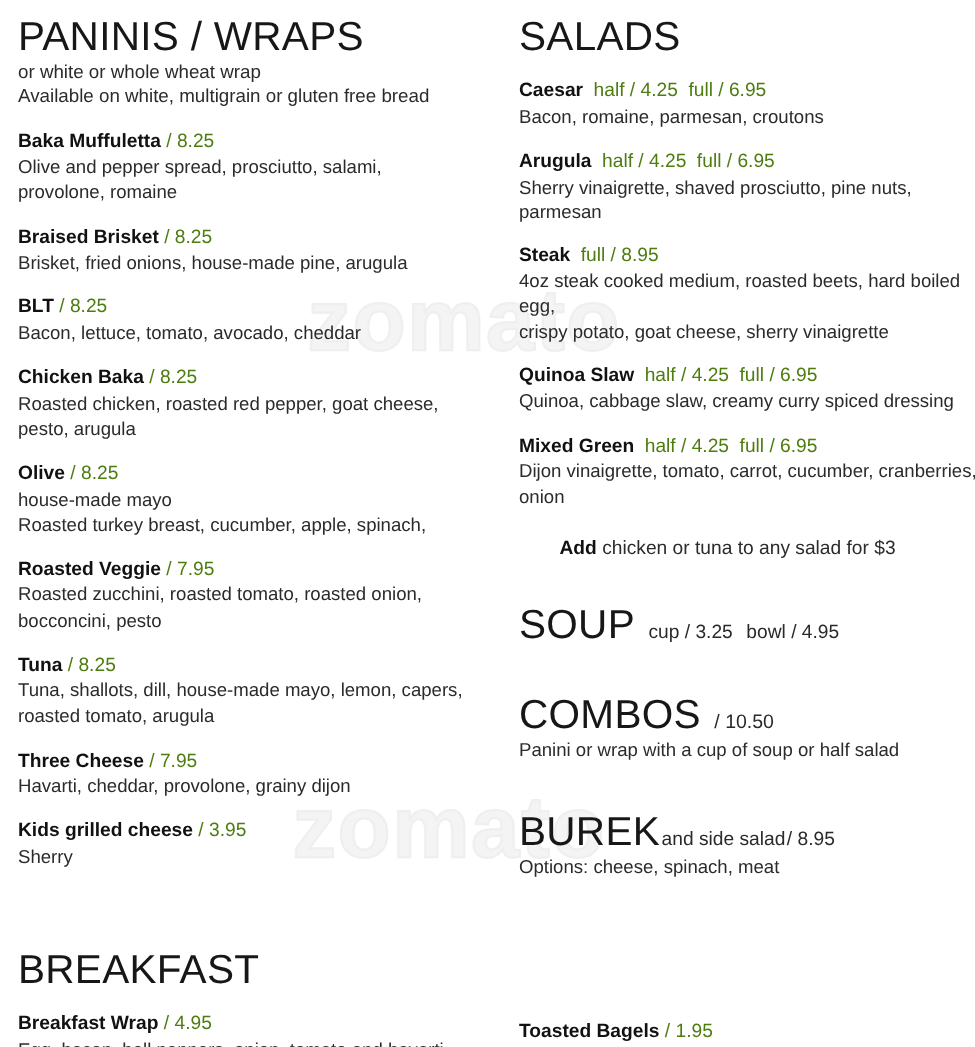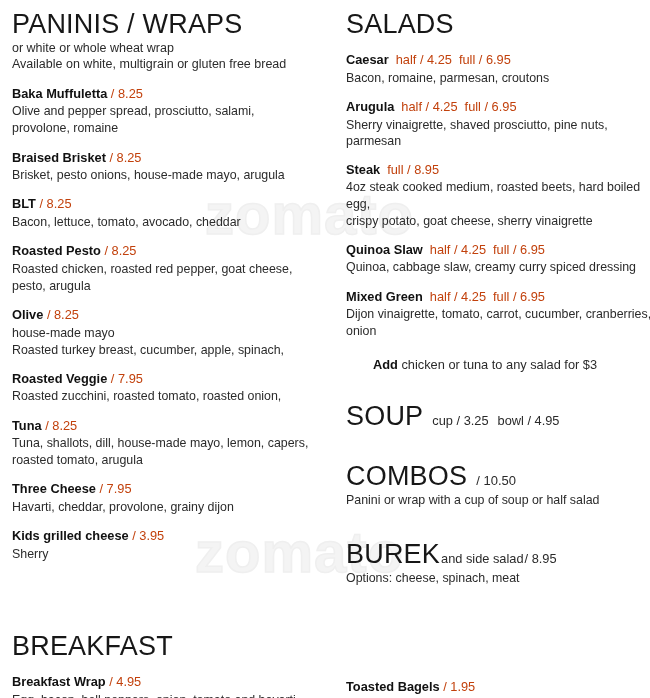--- a/index.html
+++ b/index.html
@@ -72,21 +72,21 @@
   .item-head {
     font-size: 12.8px;
     line-height: 1.3;
     color: #111;
   }
   .item-name {
     font-weight: 700;
   }
   .item-price {
     font-weight: 400;
-    color: #c2410c;
+    color: #4d7c0f;
   }
   .price-gap { display: inline-block; width: 7px; }
   .item-desc {
     font-size: 12.4px;
     line-height: 1.3;
     margin-top: 1px;
     color: #2b2b2b;
   }
 
   
@@ -141,34 +141,34 @@
         </div>
         <div class="item-desc">Olive and pepper spread, prosciutto, salami,</div>
         <div class="item-desc">provolone, romaine</div>
       </div>
 
       <div class="item">
         <div class="item-head">
           <span class="item-name">Braised Brisket</span>
           <span class="item-price">/ 8.25</span>
         </div>
-        <div class="item-desc">Brisket, pesto onions, house-made mayo, arugula</div>
+        <div class="item-desc">Brisket, fried onions, house-made pine, arugula</div>
       </div>
 
       <div class="item">
         <div class="item-head">
           <span class="item-name">BLT</span>
           <span class="item-price">/ 8.25</span>
         </div>
         <div class="item-desc">Bacon, lettuce, tomato, avocado, cheddar</div>
       </div>
 
       <div class="item">
         <div class="item-head">
-          <span class="item-name">Roasted Pesto</span>
+          <span class="item-name">Chicken Baka</span>
           <span class="item-price">/ 8.25</span>
         </div>
         <div class="item-desc">Roasted chicken, roasted red pepper, goat cheese,</div>
         <div class="item-desc">pesto, arugula</div>
       </div>
 
       <div class="item">
         <div class="item-head">
           <span class="item-name">Olive</span>
           <span class="item-price">/ 8.25</span>
@@ -176,20 +176,21 @@
         <div class="item-desc">house-made mayo</div>
         <div class="item-desc">Roasted turkey breast, cucumber, apple, spinach,</div>
       </div>
 
       <div class="item">
         <div class="item-head">
           <span class="item-name">Roasted Veggie</span>
           <span class="item-price">/ 7.95</span>
         </div>
         <div class="item-desc">Roasted zucchini, roasted tomato, roasted onion,</div>
+        <div class="item-desc">bocconcini, pesto</div>
       </div>
 
       <div class="item">
         <div class="item-head">
           <span class="item-name">Tuna</span>
           <span class="item-price">/ 8.25</span>
         </div>
         <div class="item-desc">Tuna, shallots, dill, house-made mayo, lemon, capers,</div>
         <div class="item-desc">roasted tomato, arugula</div>
       </div>

